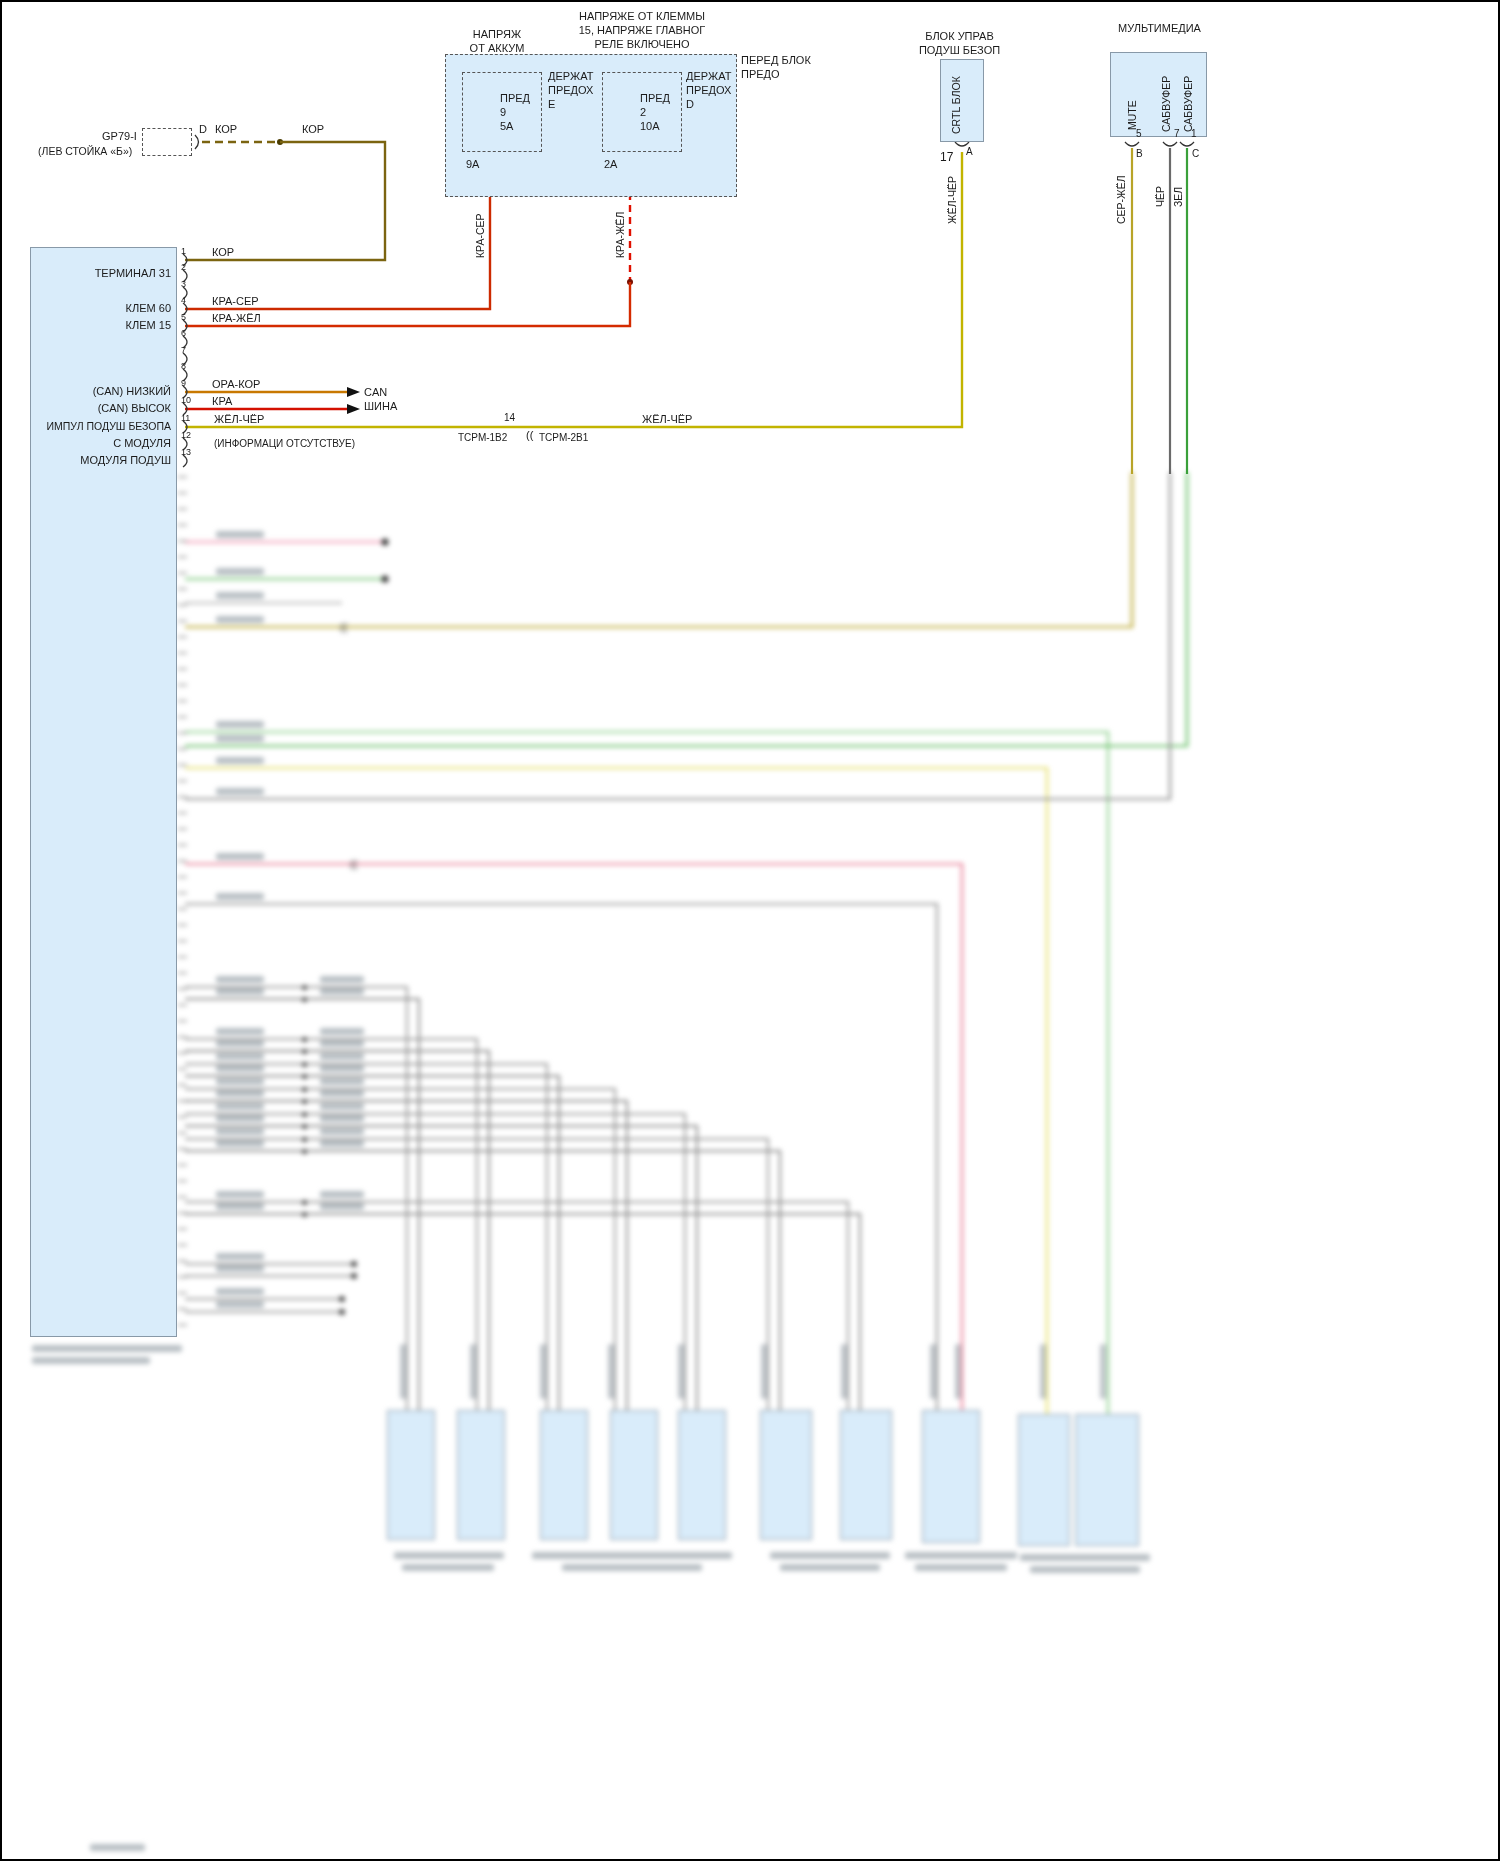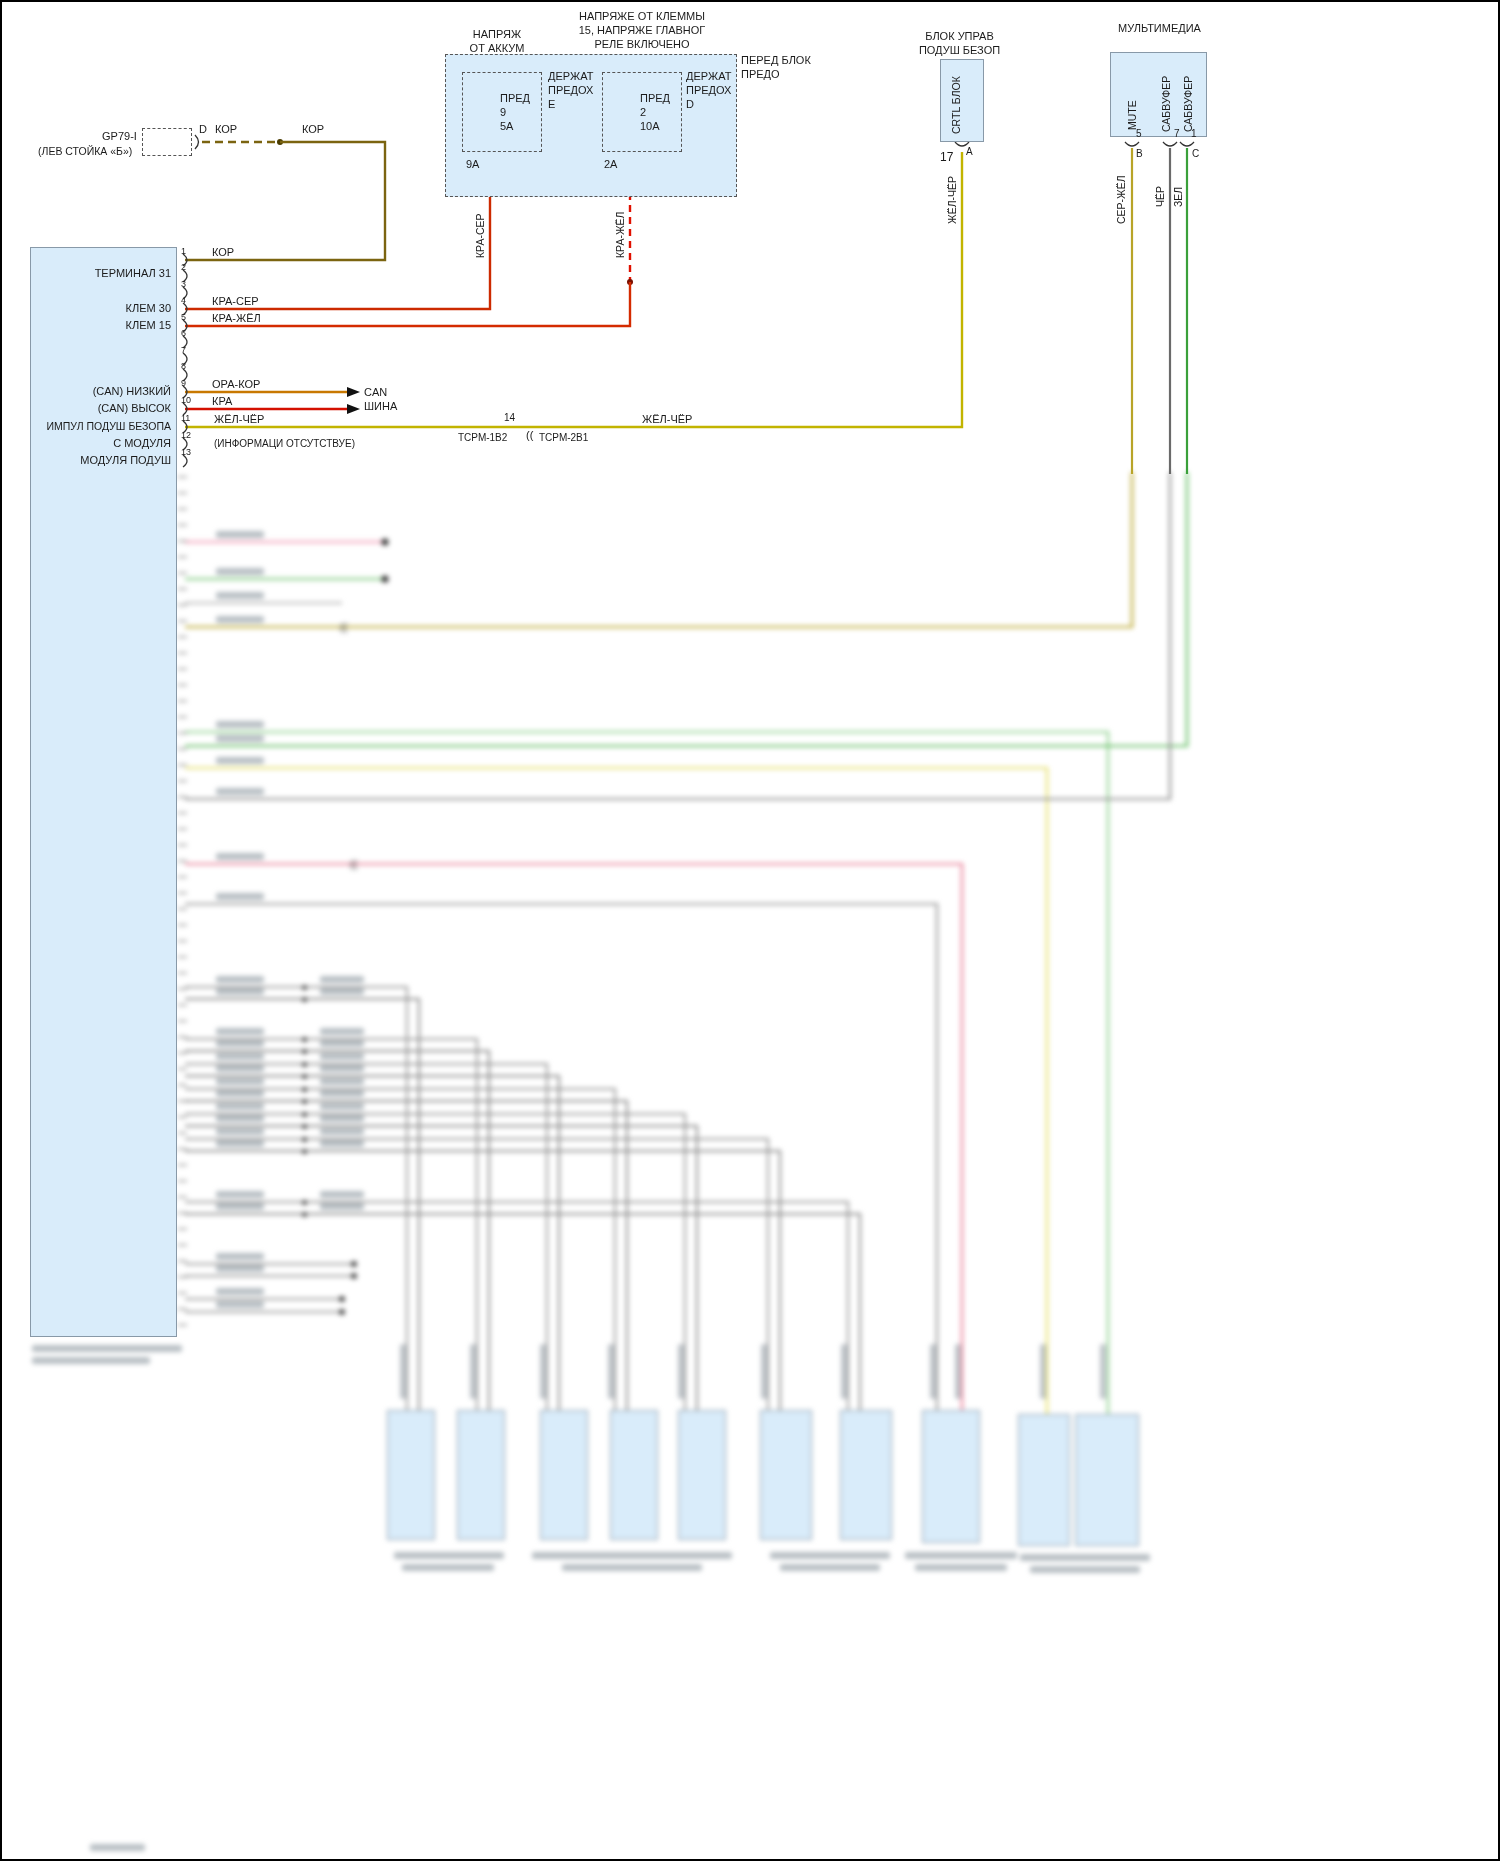--- a/index.html
+++ b/index.html
@@ -278,21 +278,21 @@
   <div class="num" style="left:179px;top:326px;">6</div>
   <div class="num" style="left:179px;top:343px;">7</div>
   <div class="num" style="left:179px;top:359px;">8</div>
   <div class="num" style="left:179px;top:376px;">9</div>
   <div class="num" style="left:179px;top:393px;">10</div>
   <div class="num" style="left:179px;top:411px;">11</div>
   <div class="num" style="left:179px;top:428px;">12</div>
   <div class="num" style="left:179px;top:445px;">13</div>
 
   <div class="lbl r" style="left:34px;top:251px;width:135px;margin-top:14px;">ТЕРМИНАЛ 31</div>
-  <div class="lbl r" style="left:34px;top:300px;width:135px;">КЛЕМ 30</div>
+  <div class="lbl r" style="left:34px;top:300px;width:135px;">КЛЕМ 60</div>
   <div class="lbl r" style="left:34px;top:317px;width:135px;">КЛЕМ 15</div>
   <div class="lbl r" style="left:34px;top:383px;width:135px;">(CAN) НИЗКИЙ</div>
   <div class="lbl r" style="left:34px;top:400px;width:135px;">(CAN) ВЫСОК</div>
   <div class="lbl r" style="left:22px;top:418px;width:147px;font-size:10.5px;">ИМПУЛ ПОДУШ БЕЗОПА</div>
   <div class="lbl r" style="left:34px;top:435px;width:135px;">С МОДУЛЯ</div>
   <div class="lbl r" style="left:34px;top:452px;width:135px;">МОДУЛЯ ПОДУШ</div>
 
   <div class="lbl" style="left:210px;top:244px;">КОР</div>
   <div class="lbl" style="left:210px;top:293px;">КРА-СЕР</div>
   <div class="lbl" style="left:210px;top:310px;">КРА-ЖЁЛ</div>

